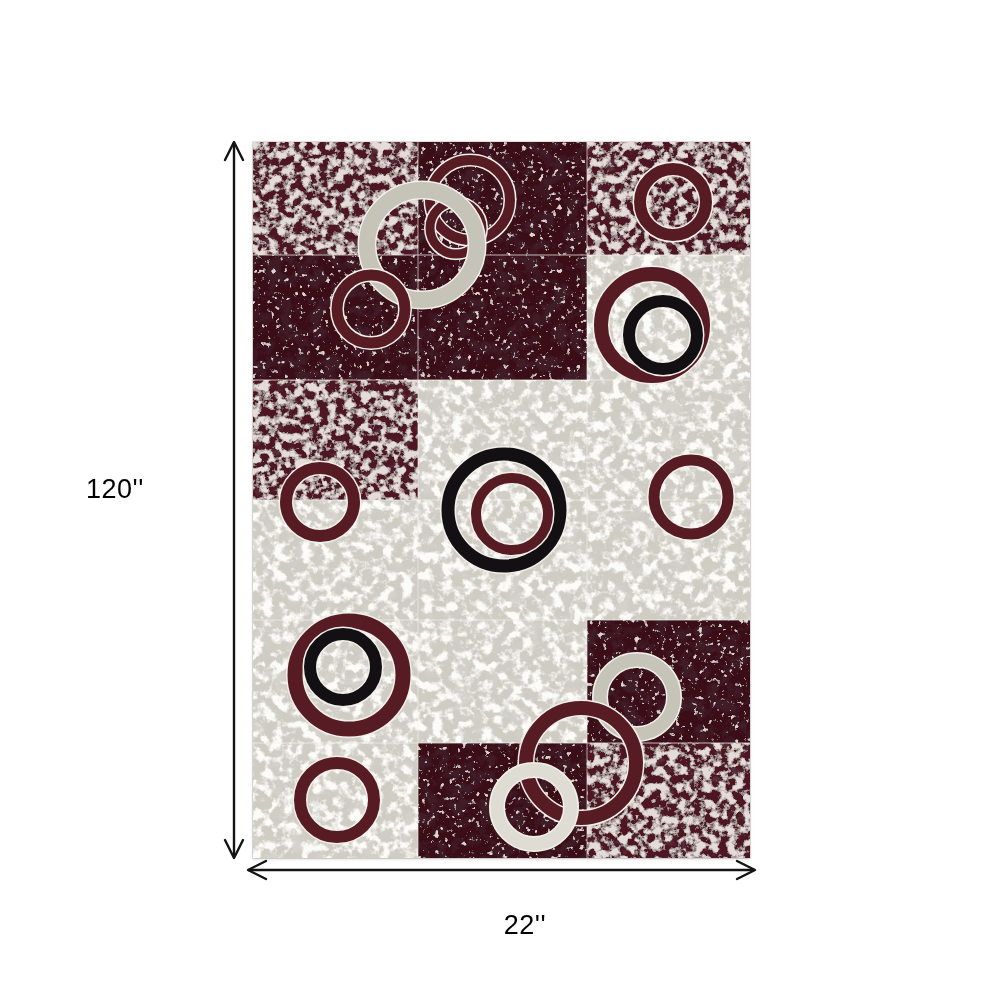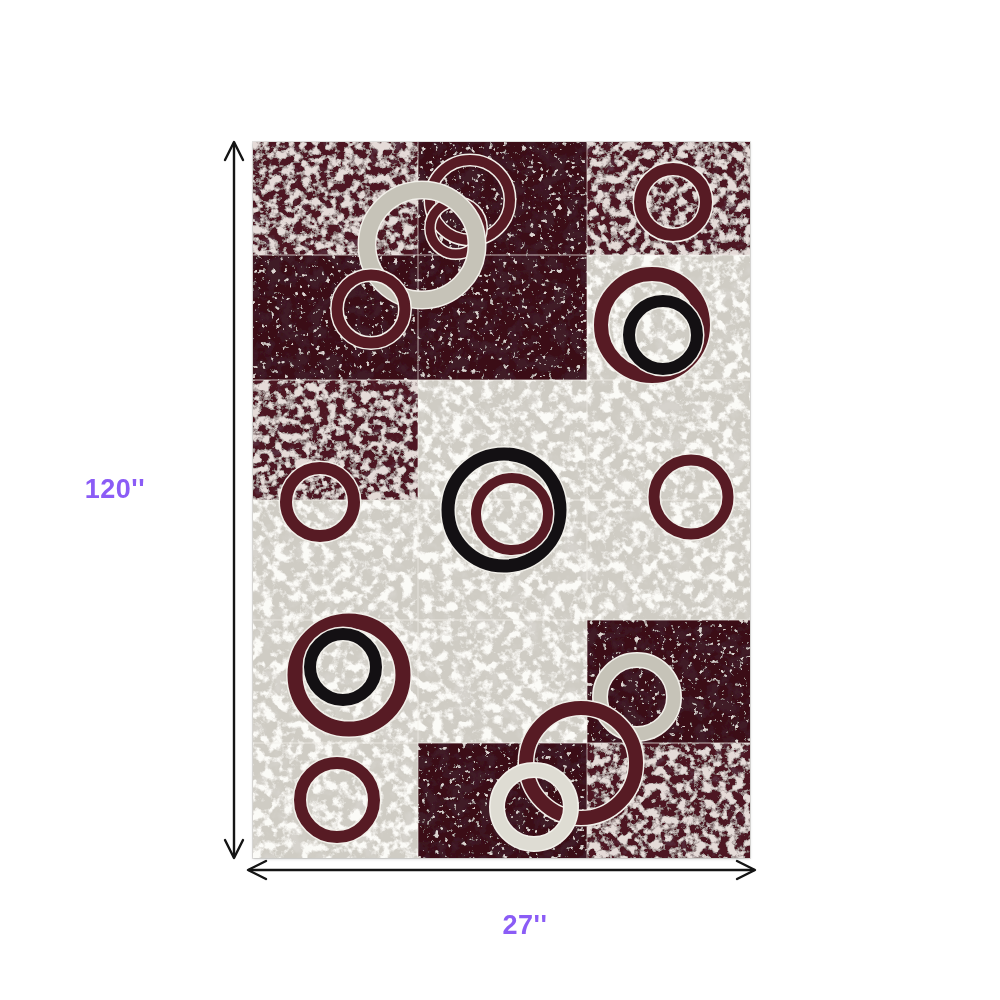--- a/index.html
+++ b/index.html
@@ -26,23 +26,23 @@
   .dims-svg {
     position: absolute;
     left: 0;
     top: 0;
     width: 1000px;
     height: 1000px;
     pointer-events: none;
   }
   .dim-label {
     position: absolute;
-    color: #8b5cf6;
+    color: #000000;
     font-size: 27px;
-    font-weight: 700;
+    font-weight: 400;
     text-align: center;
     letter-spacing: 0.5px;
     white-space: nowrap;
   }
   .height-label {
     left: 60px;
     top: 474px;
     width: 110px;
   }
   .width-label {
@@ -169,14 +169,14 @@
       <polyline points="225,840 234,858 243,840"></polyline>
     </g>
     <g id="h-dim" fill="none" stroke="#141414" stroke-width="2.4" stroke-linecap="round" stroke-linejoin="round">
       <line x1="249" y1="870" x2="754" y2="870"></line>
       <polyline points="266,861 248,870 266,879"></polyline>
       <polyline points="737,861 755,870 737,879"></polyline>
     </g>
   </svg>
 
   <div class="dim-label height-label">120''</div>
-  <div class="dim-label width-label">27''</div>
+  <div class="dim-label width-label">22''</div>
 </div>
 
 </body></html>

